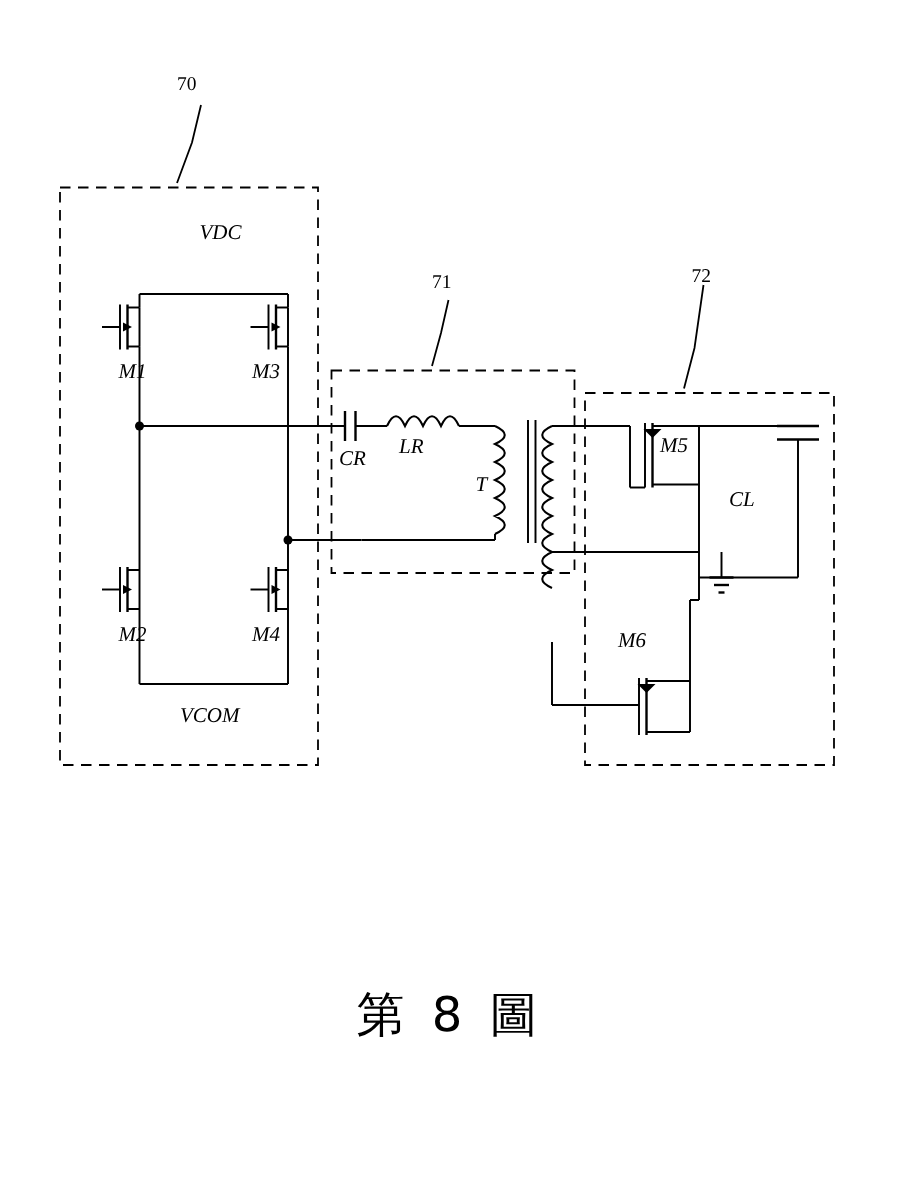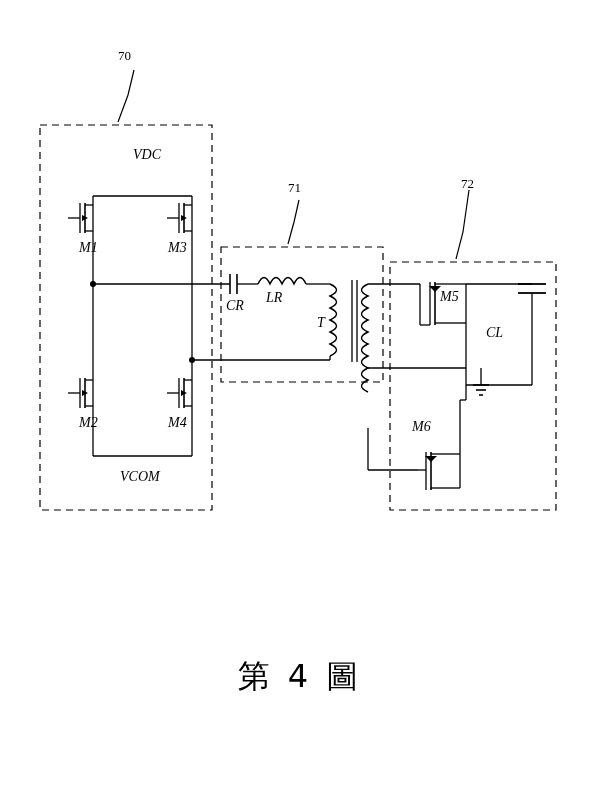--- a/index.html
+++ b/index.html
@@ -192,14 +192,14 @@
 
     <text class="lbl" x="226" y="310">CR</text>
     <text class="lbl" x="266" y="302">LR</text>
     <text class="lbl" x="317" y="327">T</text>
 
     <text class="lbl" x="440" y="301">M5</text>
     <text class="lbl" x="412" y="431">M6</text>
     <text class="lbl" x="486" y="337">CL</text>
   </svg>
 
-  <div class="caption">第 4 圖</div>
+  <div class="caption">第 8 圖</div>
 </div>
 
 </body></html>

